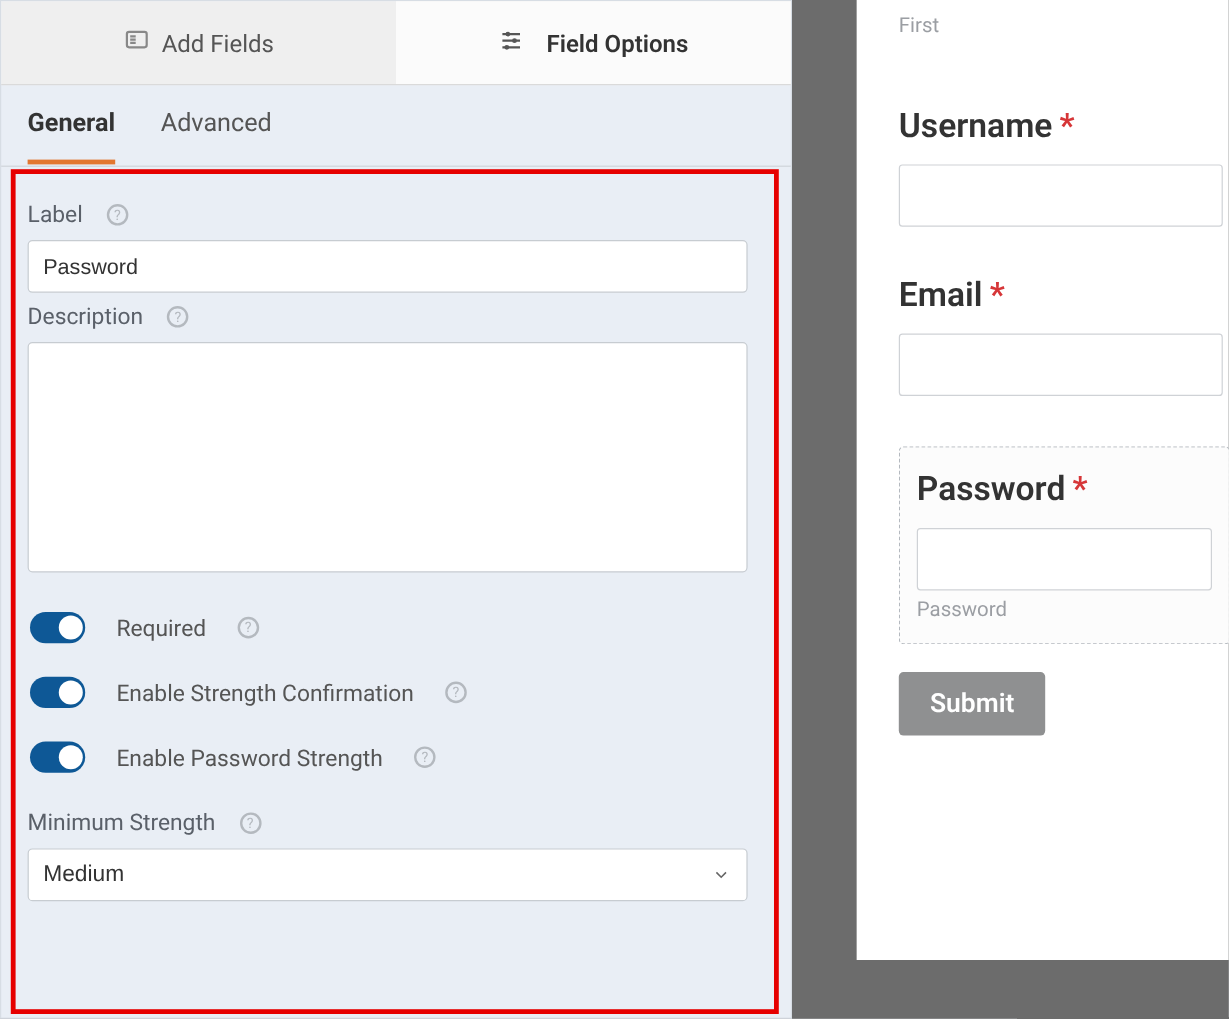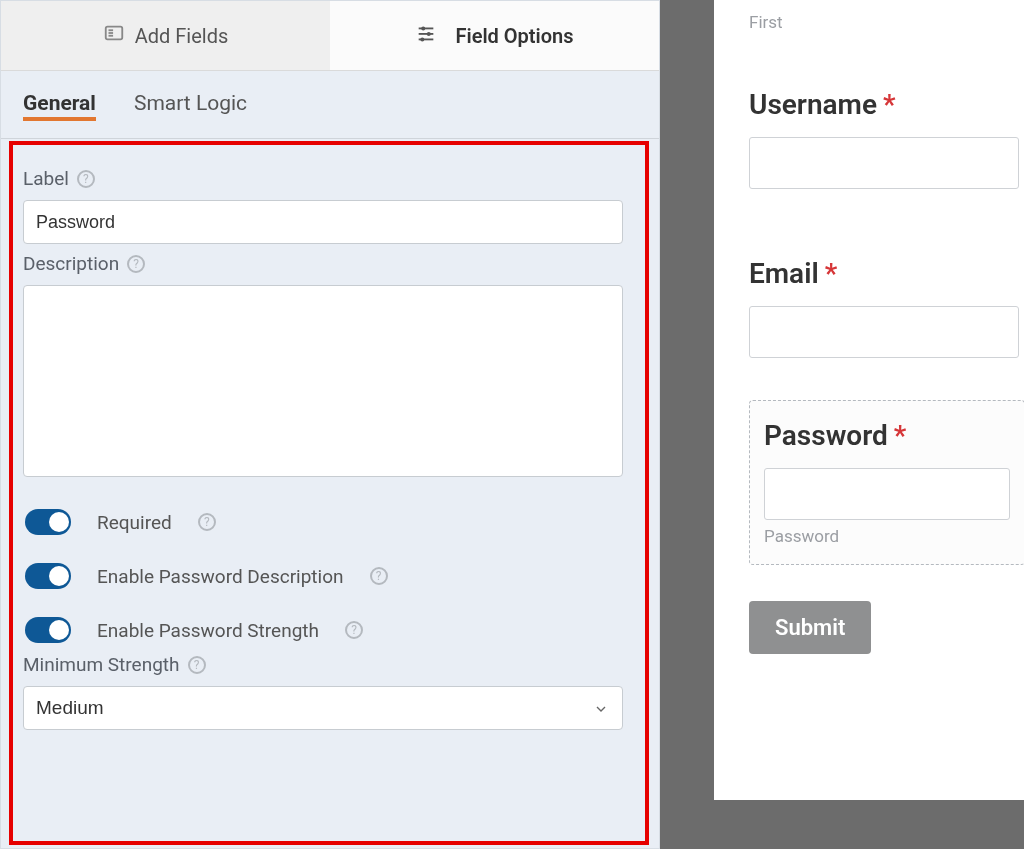--- a/index.html
+++ b/index.html
@@ -52,21 +52,21 @@
     display: flex;
     padding: 20px 22px 0 22px;
     gap: 38px;
     font-size: 21px;
     color: #555;
     border-bottom: 1px solid #cfd4da;
     height: 68px;
     align-items: flex-start;
   }
   .sub-tab {
-    padding-bottom: 2px;
+    padding-bottom: 18px;
     cursor: pointer;
     color: #555;
   }
   .sub-tab.active {
     font-weight: 700;
     color: #333;
     border-bottom: 4px solid #e27730;
     margin-bottom: -1px;
   }
   .highlight-box {
@@ -80,21 +80,21 @@
     z-index: 5;
   }
   .options-body {
     padding: 18px 22px 22px 22px;
     color: #444;
     font-size: 18px;
   }
   .row-label {
     display: flex;
     align-items: center;
-    gap: 8px;
+    gap: 20px;
     margin: 10px 0 10px 0;
     color: #5a6069;
     font-size: 19px;
   }
   .help-icon {
     display: inline-flex;
     width: 18px;
     height: 18px;
     border: 2px solid #b4b9bf;
     border-radius: 50%;
@@ -211,21 +211,21 @@
   .selected-box {
     border: 1px dashed #b4b9bf;
     border-radius: 4px;
     padding: 18px 14px 18px 14px;
     margin-top: 42px;
     background: #fcfcfc;
     width: 276px;
   }
   .submit-btn {
     display: inline-block;
-    margin-top: 36px;
+    margin-top: 23px;
     background: #8f9091;
     color: #fff;
     font-size: 22px;
     font-weight: 600;
     padding: 14px 26px;
     border-radius: 4px;
     cursor: pointer;
   }
 </style>
 </head>
@@ -255,21 +255,21 @@
             <line x1="4" y1="19" x2="20" y2="19" stroke="#555" stroke-width="2"></line>
             <circle cx="8" cy="19" r="2.2" fill="#555"></circle>
           </svg>
       </span>
       <span>Field Options</span>
     </div>
   </div>
 
   <div class="sub-tabs">
     <div class="sub-tab active">General</div>
-    <div class="sub-tab">Smart Logic</div>
+    <div class="sub-tab">Advanced</div>
   </div>
 
   <div class="options-body">
 
     <div class="row-label">
       <span>Label</span>
       <span class="help-icon">?</span>
     </div>
     <input class="text-input" type="text" value="Password" style="">
 
@@ -284,33 +284,33 @@
           <div class="toggle-knob"></div>
         </div>
       <span>Required</span>
       <span class="help-icon">?</span>
     </div>
 
     <div class="toggle-row">
       <div class="toggle">
           <div class="toggle-knob"></div>
         </div>
-      <span>Enable Password Description</span>
+      <span>Enable Strength Confirmation</span>
       <span class="help-icon">?</span>
     </div>
 
     <div class="toggle-row">
       <div class="toggle">
           <div class="toggle-knob"></div>
         </div>
       <span>Enable Password Strength</span>
       <span class="help-icon">?</span>
     </div>
 
-    <div class="row-label" style="margin-top:10px">
+    <div class="row-label" style="margin-top:30px">
       <span>Minimum Strength</span>
       <span class="help-icon">?</span>
     </div>
     <div class="select-wrap">
       <input class="select-field" readonly="" value="Medium" style="">
       <span class="chev">
         <svg viewBox="0 0 24 24">
             <polyline points="6 9 12 15 18 9"></polyline>
           </svg>
       </span>
@@ -323,21 +323,21 @@
 
 <div class="right-preview">
   <div class="sublabel" style="margin-top:12px">First</div>
 
   <div class="preview-field-label" style="margin-top:56px">
     <span>Username</span>
     <span class="req-star">*</span>
   </div>
   <div class="preview-input"></div>
 
-  <div class="preview-field-label" style="margin-top:68px">
+  <div class="preview-field-label" style="margin-top:40px">
     <span>Email</span>
     <span class="req-star">*</span>
   </div>
   <div class="preview-input"></div>
 
   <div class="selected-box">
     <div class="preview-field-label" style="margin-top:0">
       <span>Password</span>
       <span class="req-star">*</span>
     </div>

